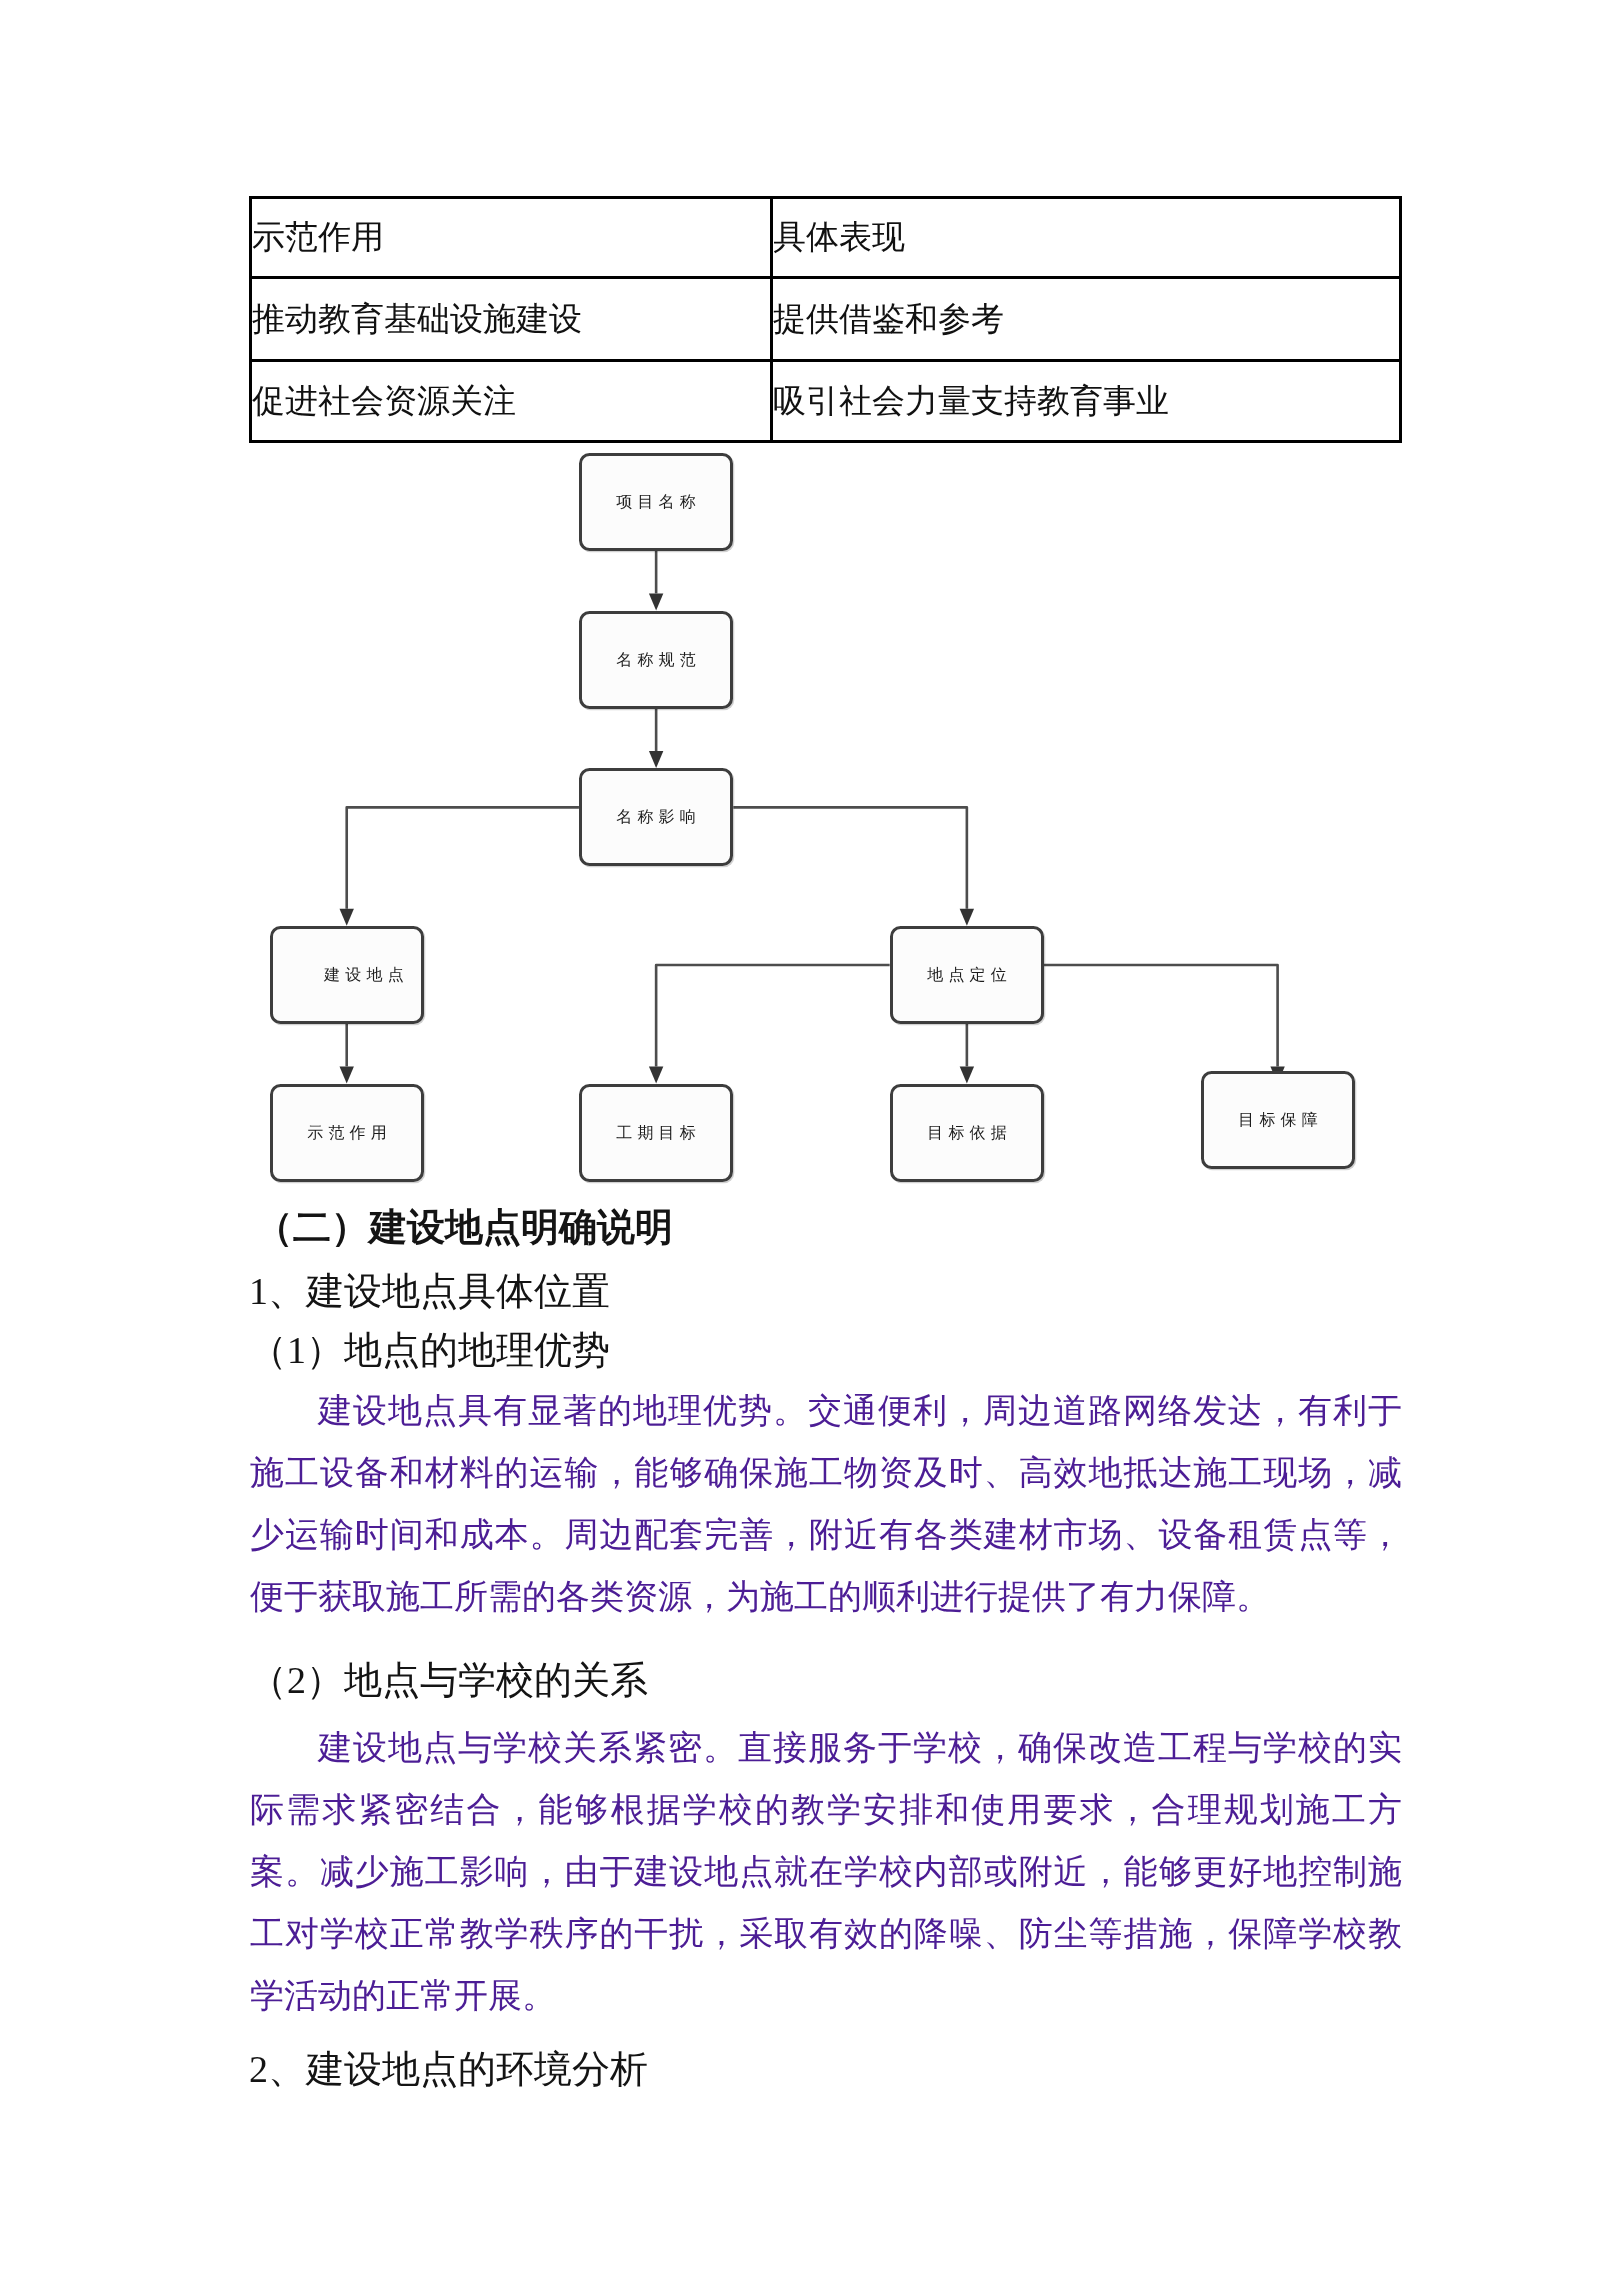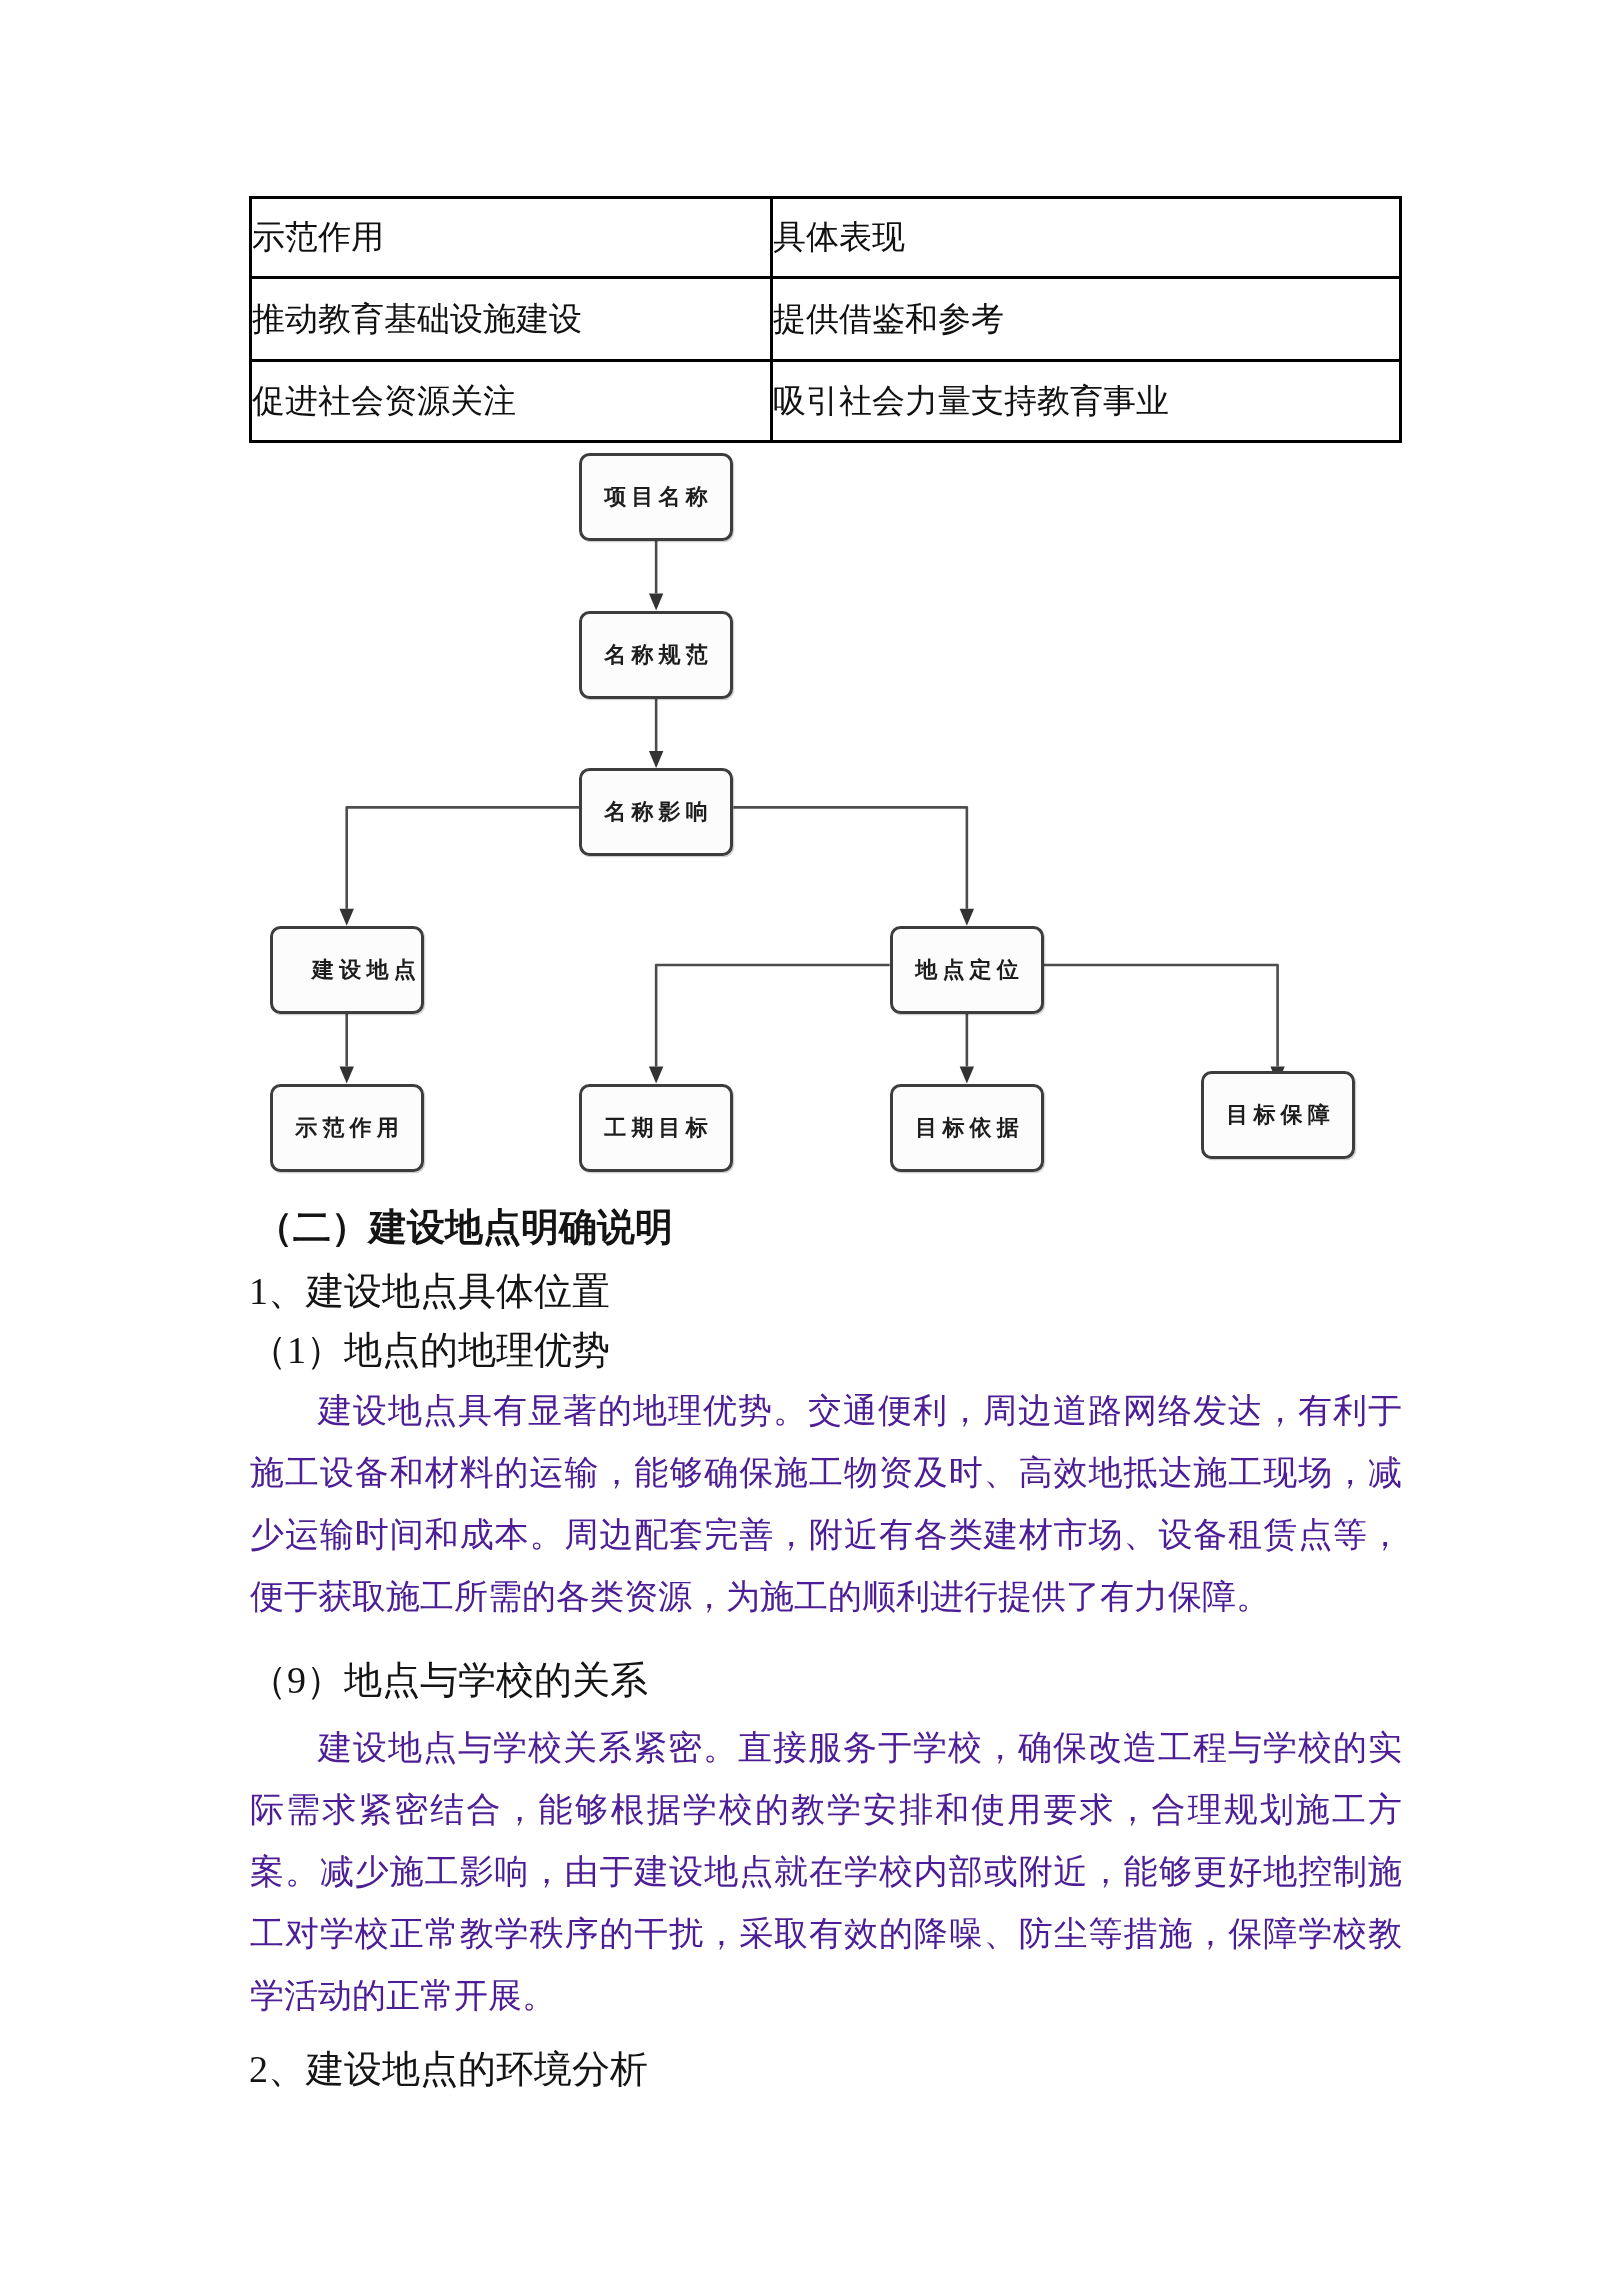--- a/index.html
+++ b/index.html
@@ -47,30 +47,30 @@
     fill: none;
     stroke: #4d4d4d;
     stroke-width: 4px;
     stroke-linejoin: round;
   }
   .connectors polygon { fill: #333333; }
 
   .fc-node {
     position: absolute;
     width: 154px;
-    height: 88px;
+    height: 98px;
     background: #fcfcfc;
     border: 3.3px solid #3d3d3d;
     border-radius: 10.5px;
     box-shadow: 1.3px 1.3px 0 rgba(0,0,0,0.18);
     display: flex;
     align-items: center;
     justify-content: center;
-    font-size: 22px;
-    font-weight: bold;
+    font-size: 16px;
+    font-weight: normal;
     letter-spacing: 5.2px;
     padding-left: 5.2px;
     color: #1d1d1d;
     white-space: nowrap;
   }
   .n-project   { left: 579px;  top: 453px;  }
   .n-standard  { left: 579px;  top: 611px;  }
   .n-impact    { left: 579px;  top: 768px; }
   .n-site      { left: 270px;  top: 926px; padding-left: 39px; }
   .n-position  { left: 890px; top: 926px; }
@@ -183,19 +183,19 @@
   <div class="fc-node n-schedule">工期目标</div>
   <div class="fc-node n-basis">目标依据</div>
   <div class="fc-node n-guarantee">目标保障</div>
 
   <div class="h2">（二）建设地点明确说明</div>
 
   <div class="sub sub1">1、建设地点具体位置</div>
   <div class="sub sub1a">（1）地点的地理优势</div>
   <div class="para para1">建设地点具有显著的地理优势。交通便利，周边道路网络发达，有利于施工设备和材料的运输，能够确保施工物资及时、高效地抵达施工现场，减少运输时间和成本。周边配套完善，附近有各类建材市场、设备租赁点等，便于获取施工所需的各类资源，为施工的顺利进行提供了有力保障。</div>
 
-  <div class="sub sub1b">（9）地点与学校的关系</div>
+  <div class="sub sub1b">（2）地点与学校的关系</div>
   <div class="para para2">建设地点与学校关系紧密。直接服务于学校，确保改造工程与学校的实际需求紧密结合，能够根据学校的教学安排和使用要求，合理规划施工方案。减少施工影响，由于建设地点就在学校内部或附近，能够更好地控制施工对学校正常教学秩序的干扰，采取有效的降噪、防尘等措施，保障学校教学活动的正常开展。</div>
 
   <div class="sub sub2">2、建设地点的环境分析</div>
 
 </div>
 
 
 </body></html>

